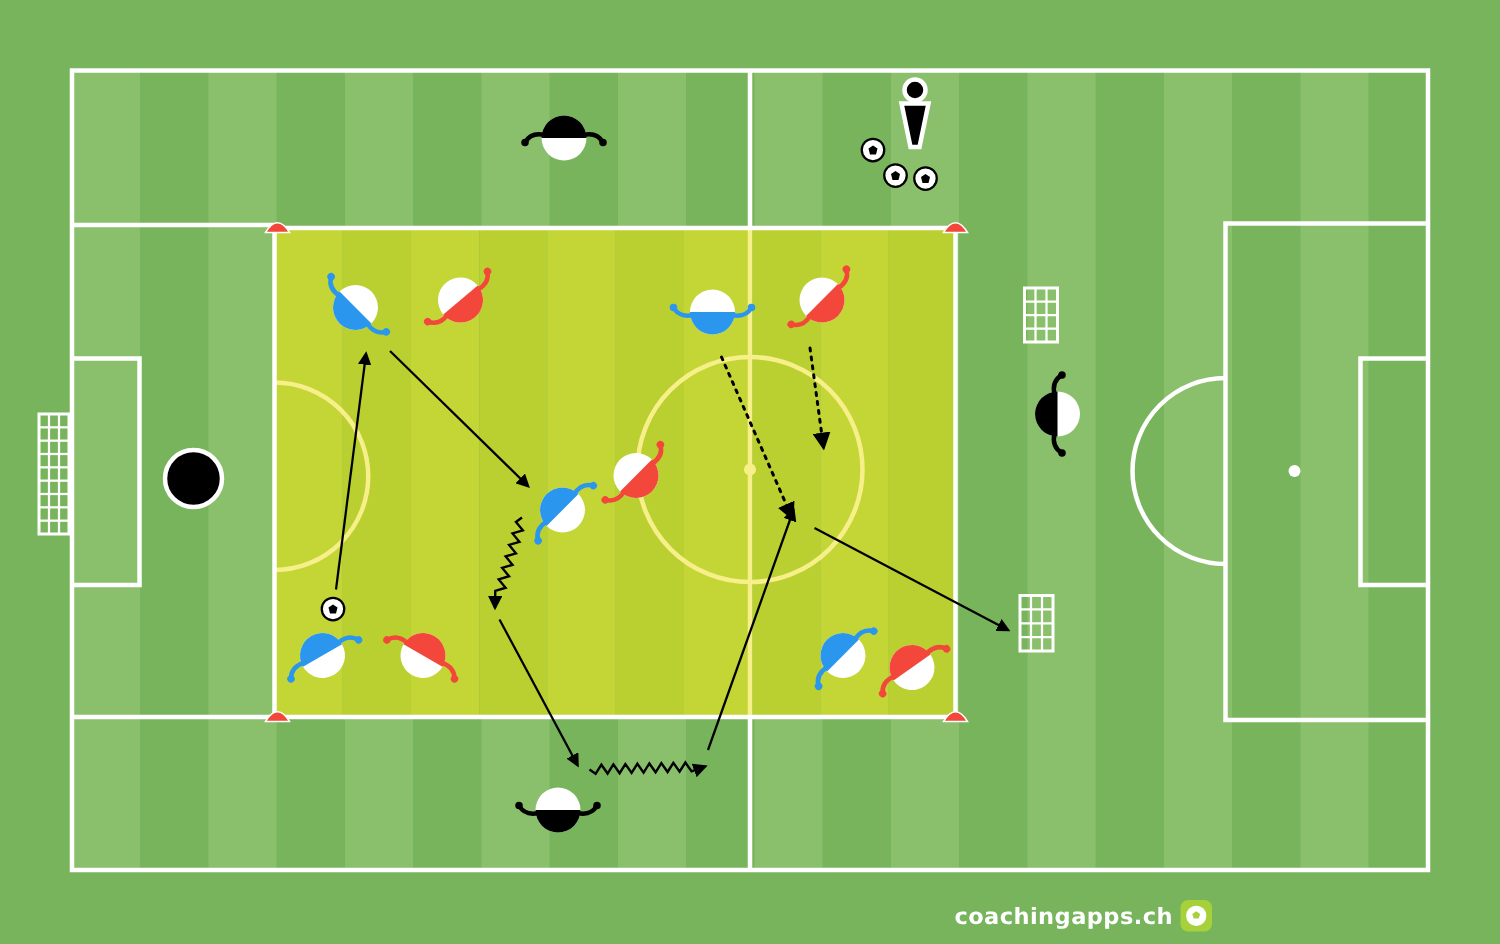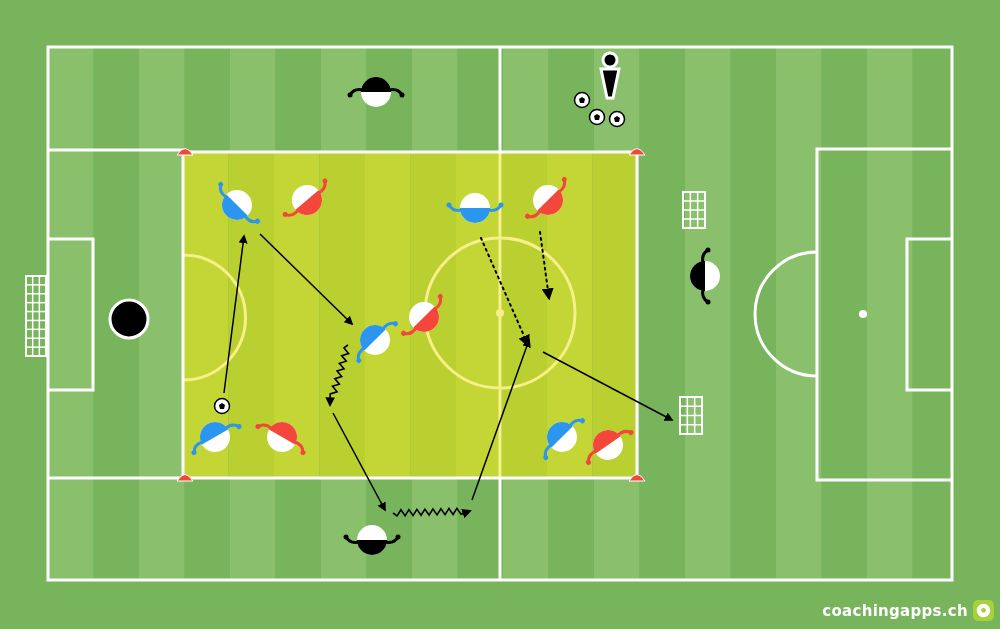--- a/index.html
+++ b/index.html
@@ -1,17 +1,17 @@
 <!DOCTYPE html>
 <html><head>
 <meta charset="utf-8">
 <style>
   html,body{margin:0;padding:0;}
   body{width:1000px;height:629px;overflow:hidden;background:#77b45c;font-family:"DejaVu Sans",sans-serif;}
-  #stage{position:relative;width:1000px;height:629px;}
+  #stage{position:relative;width:814px;height:629px;}
   svg{position:absolute;left:0;top:0;}
   .brand{position:absolute;right:6px;bottom:8px;display:flex;align-items:center;gap:5px;}
   .brand-text{color:#fff;font-family:"DejaVu Sans",sans-serif;font-size:15px;font-weight:bold;letter-spacing:0.3px;}
   .brand-logo{width:21px;height:21px;border-radius:5px;background:#a6d13a;display:flex;align-items:center;justify-content:center;}
 </style>
 </head>
 <body>
 
 <div id="stage">
   <svg id="pitch-svg" width="1000" height="629" viewBox="0 0 1000 629">

